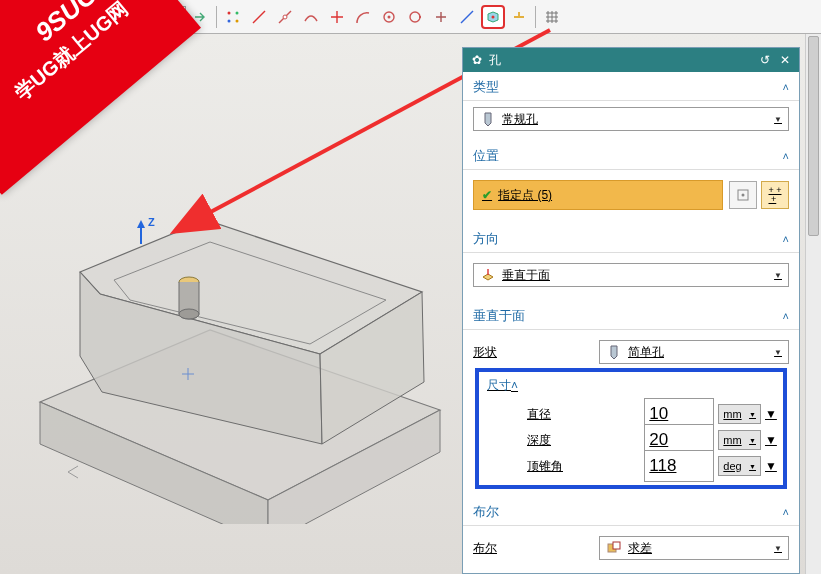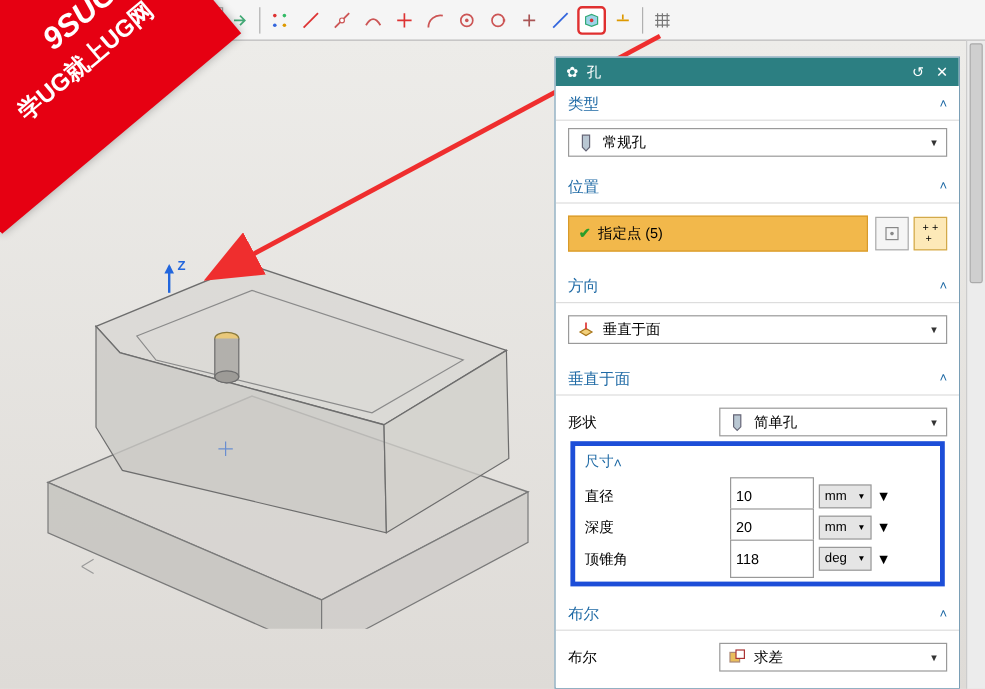--- a/index.html
+++ b/index.html
@@ -20,37 +20,37 @@
 .axis-z::after { content: ''; position: absolute; top: -6px; left: -3px; border: 4px solid transparent; border-bottom: 8px solid #2266dd; }
 .axis-lbl { position: absolute; top: 182px; left: 148px; color: #2266dd; font-weight: bold; font-size: 11px; }
 .dialog { position: absolute; top: 47px; left: 462px; width: 338px; bottom: 0; background: #fff; border: 1px solid #7a9eb5; display: flex; flex-direction: column; overflow: hidden; }
 .dlg-title { height: 24px; background: #2c7f82; color: #fff; display: flex; align-items: center; padding: 0 6px; gap: 4px; }
 .dlg-title .spacer { flex: 1; }
 .dlg-title .ticon { width: 16px; height: 16px; display: flex; align-items: center; justify-content: center; cursor: pointer; }
 .dlg-body { flex: 1; overflow-y: auto; background: #fff; }
 .section-hdr { display: flex; align-items: center; padding: 6px 10px 4px; color: #1f6aa5; font-size: 13px; border-bottom: 1px solid #ddd; cursor: pointer; }
 .section-hdr .spacer { flex: 1; }
 .section-hdr .chev { color: #1f6aa5; font-size: 11px; }
-.section-body { padding: 6px 10px 10px; }
+.section-body { padding: 6px 10px 10px; text-decoration: underline; }
 .combo { height: 24px; border: 1px solid #9a9a9a; background: #fff; display: flex; align-items: center; padding: 0 6px; gap: 6px; }
 .combo .spacer { flex: 1; }
 .combo .arr { font-size: 8px; color: #333; }
 .row { display: flex; align-items: center; gap: 6px; margin: 4px 0; }
 .row .lbl { width: 120px; }
 .row .ctrl { flex: 1; }
 .specify { height: 30px; background: #f2b84b; display: flex; align-items: center; padding: 0 8px; gap: 6px; border: 1px solid #d89a2a; }
 .specify .chk { color: #2a9d2a; font-weight: bold; }
 .side-btns { display: flex; gap: 4px; }
 .sq-btn { width: 28px; height: 28px; border: 1px solid #aaa; background: #f5f5f5; display: flex; align-items: center; justify-content: center; }
 .dim-box { border: 4px solid #1d4ed8; margin: 4px 2px; }
 .dim-hdr { display: flex; align-items: center; padding: 5px 8px; color: #1f6aa5; }
 .dim-body { padding: 2px 8px 6px; }
 .dim-row { display: flex; align-items: center; height: 26px; gap: 4px; }
-.dim-row .lbl { width: 92px; }
-.dim-row input { width: 70px; height: 32px; border: 1px solid #999; padding: 0 4px; font-size: 12px; margin-left: 25px; }
+.dim-row .lbl { width: 92px; margin-left: 40px; }
+.dim-row input { width: 70px; height: 32px; border: 1px solid #999; padding: 0 4px; font-size: 17px; margin-left: 25px; }
 .unit { width: 44px; height: 20px; border: 1px solid #999; display: flex; align-items: center; padding: 0 4px; gap: 4px; font-size: 11px; background: #e5e5e5; }
 .unit .arr { font-size: 7px; margin-left: auto; }
 .ddsmall { height: 20px; border: 1px solid #999; background: #fff; display: flex; align-items: center; padding: 0 4px; }
 .ddsmall .arr { font-size: 7px; margin-left: auto; }
 .arrow-callout { position: absolute; pointer-events: none; }
 svg.iconsvg { width: 16px; height: 16px; }
 .scroll-y { position: absolute; top: 34px; right: 0; width: 16px; bottom: 0; background: #ececec; border-left: 1px solid #ccc; }
 .scroll-y .thumb { position: absolute; top: 2px; left: 2px; right: 2px; height: 200px; background: #cfcfcf; border: 1px solid #aaa; border-radius: 2px; }
 </style>
 </head>

